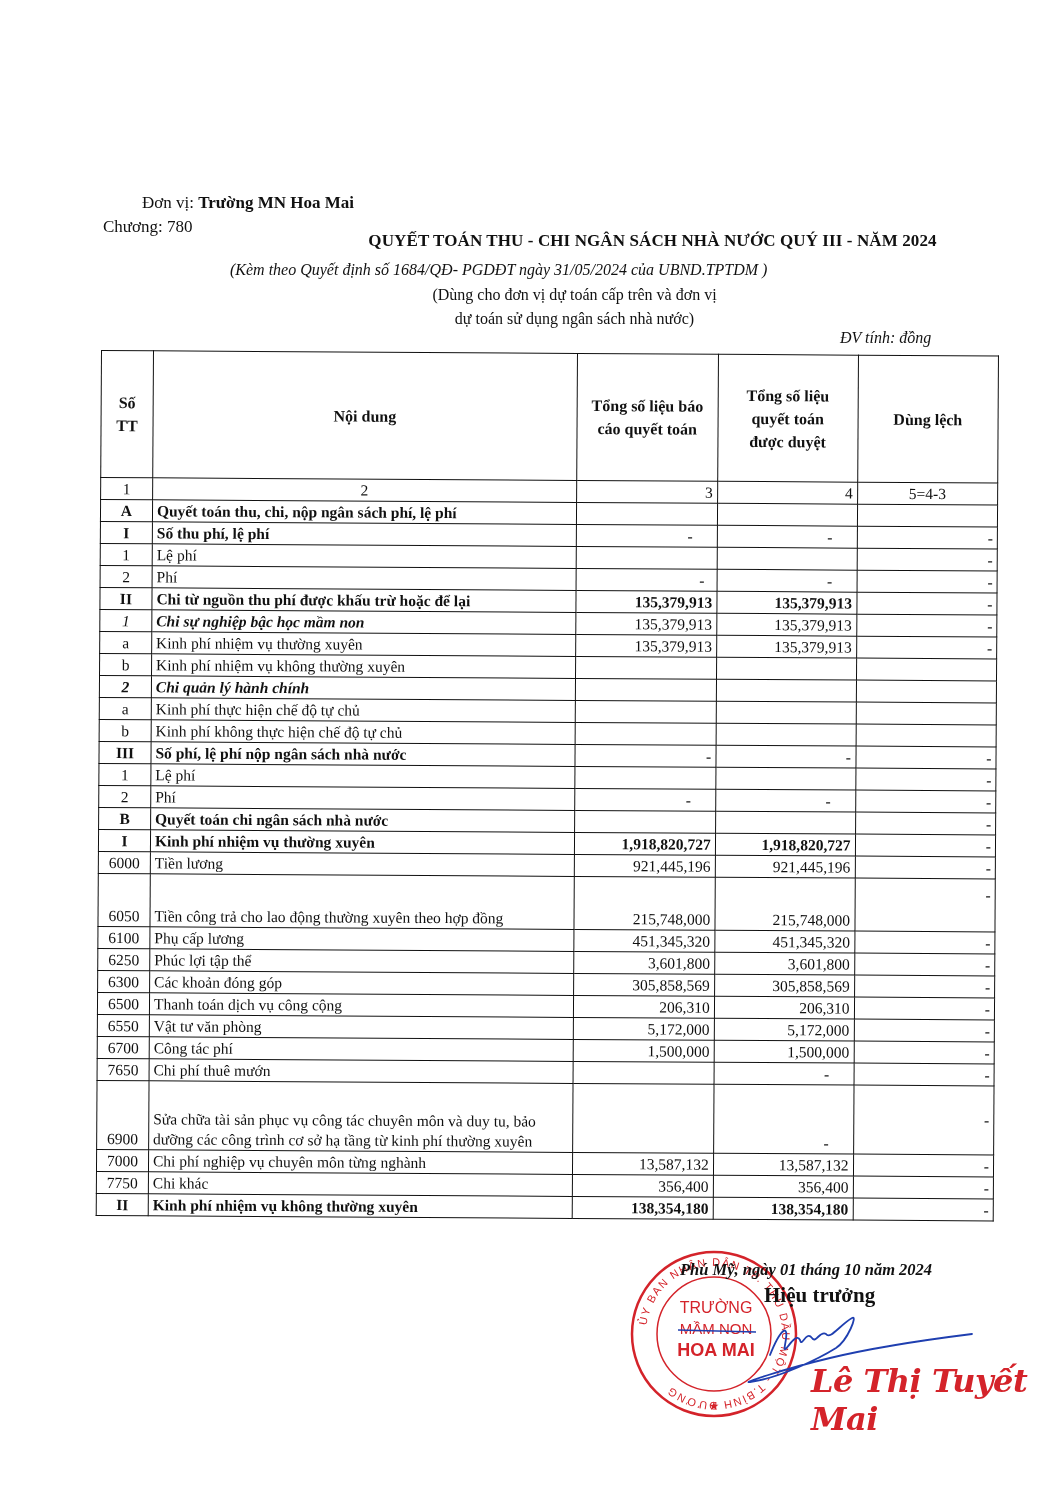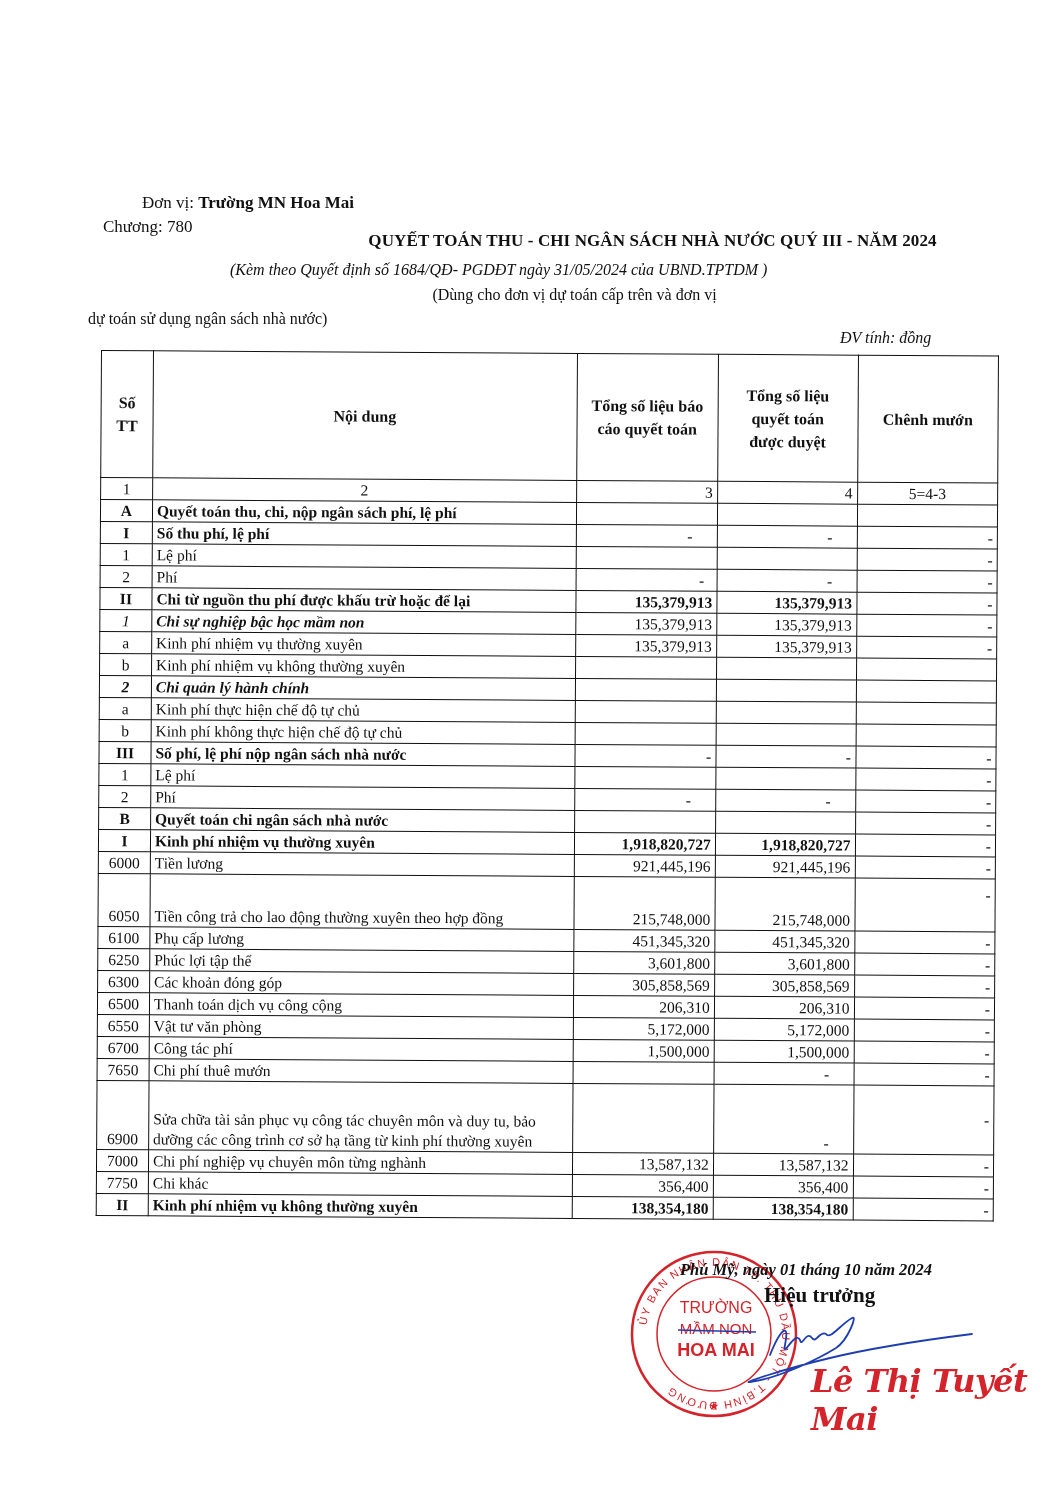--- a/index.html
+++ b/index.html
@@ -16,21 +16,21 @@
   .unit-line { left: 103px; top: 193px; font-size: 17px; margin-left: 39px; }
   .unit-line b { font-weight: bold; }
   .chapter-line { left: 103px; top: 217px; font-size: 17px; }
   .main-title {
     left: 100px; width: 1060px; top: 231px; font-size: 17px; font-weight: bold;
     text-align: center; letter-spacing: 0.1px;
   }
   .main-title span { display: inline-block; margin-left: 45px; }
   .sub-italic { left: 230px; top: 261px; font-size: 16px; font-style: italic; }
   .sub-1 { left: 0; width: 1061px; top: 286px; font-size: 16px; text-align: center; padding-left: 88px; box-sizing: border-box; }
-  .sub-2 { left: 0; width: 1061px; top: 310px; font-size: 16px; text-align: left; padding-left: 88px; box-sizing: border-box; }
+  .sub-2 { left: 0; width: 1061px; top: 310px; font-size: 16px; text-align: center; padding-left: 88px; box-sizing: border-box; }
   .dv-tinh { left: 840px; top: 329px; font-size: 16px; font-style: italic; }
 
   table.report {
     position: absolute; left: 101px; top: 350px; width: 898px;
     border-collapse: collapse; font-size: 15.5px; transform: rotate(0.35deg); transform-origin: top left;
   }
   table.report td, table.report th {
     border: 1.3px solid #111; padding: 0 4px; height: 21px; line-height: 20px; vertical-align: bottom;
   }
   table.report th { font-weight: bold; vertical-align: middle; text-align: center; height: 126px; line-height: 23px; font-size: 16px; }
@@ -89,21 +89,21 @@
       <th>
           <div style="width:34px;margin:0 auto">Số TT</div>
         </th>
       <th>Nội dung</th>
       <th>
           <div style="width:132px;margin:0 auto">Tổng số liệu báo cáo quyết toán</div>
         </th>
       <th>
           <div style="width:100px;margin:0 auto">Tổng số liệu quyết toán được duyệt</div>
         </th>
-      <th>Chênh mướn</th>
+      <th>Dùng lệch</th>
     </tr>
     <tr>
       <td class="stt">1</td>
       <td class="center">2</td>
       <td class="num">3</td>
       <td class="num">4</td>
       <td class="center">5=4-3</td>
     </tr>
   </thead>
   <tbody>

